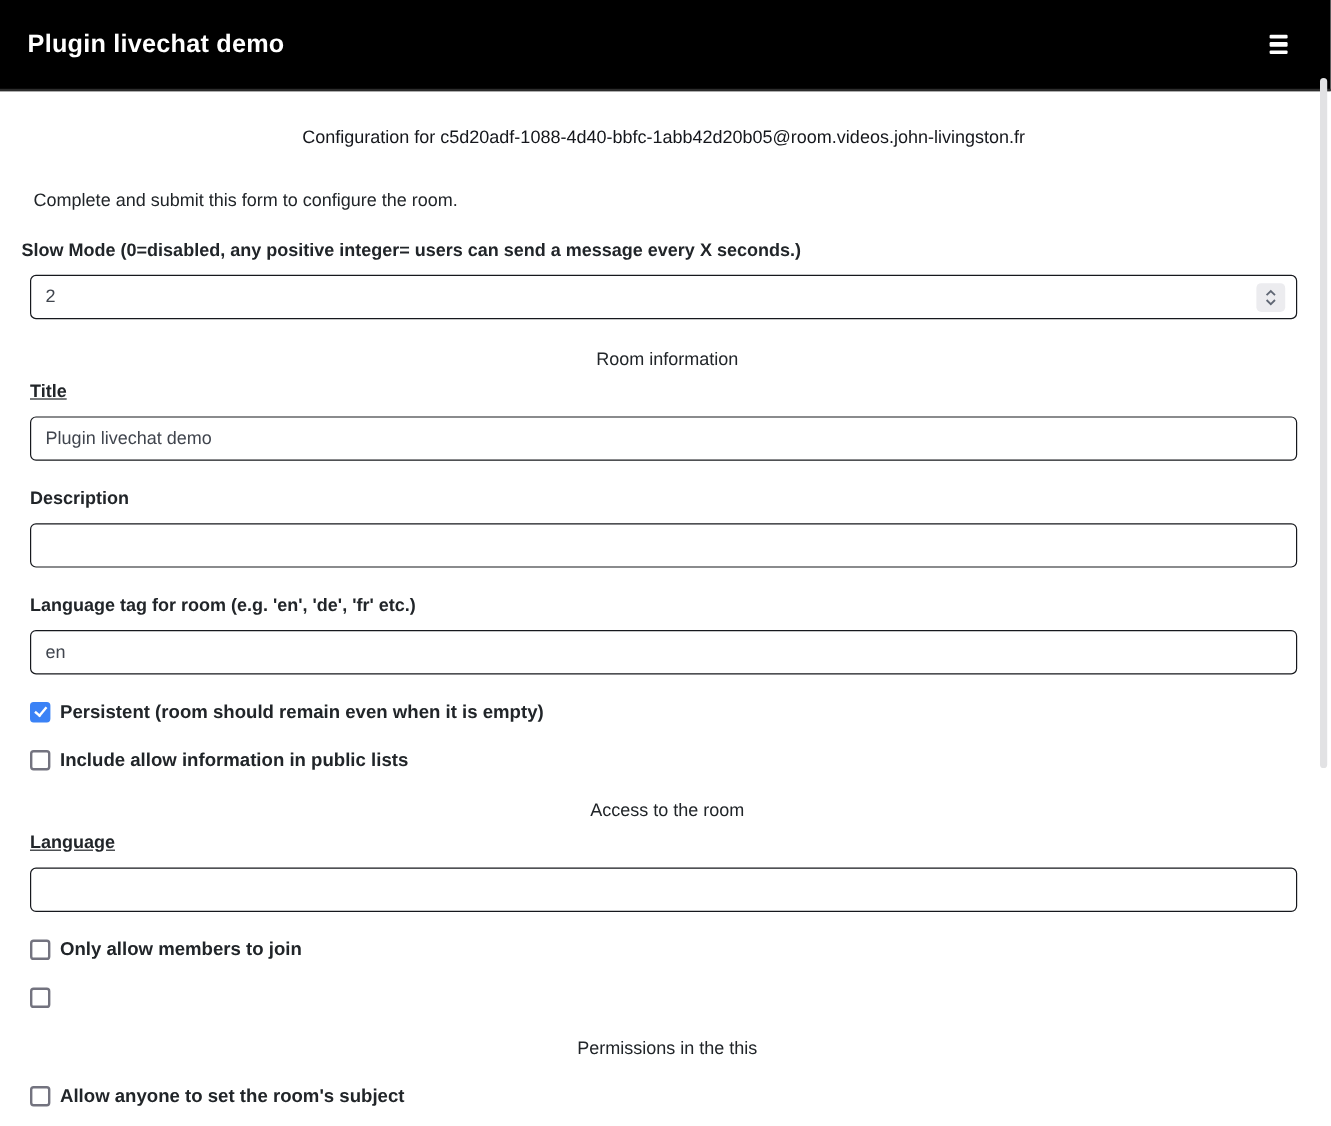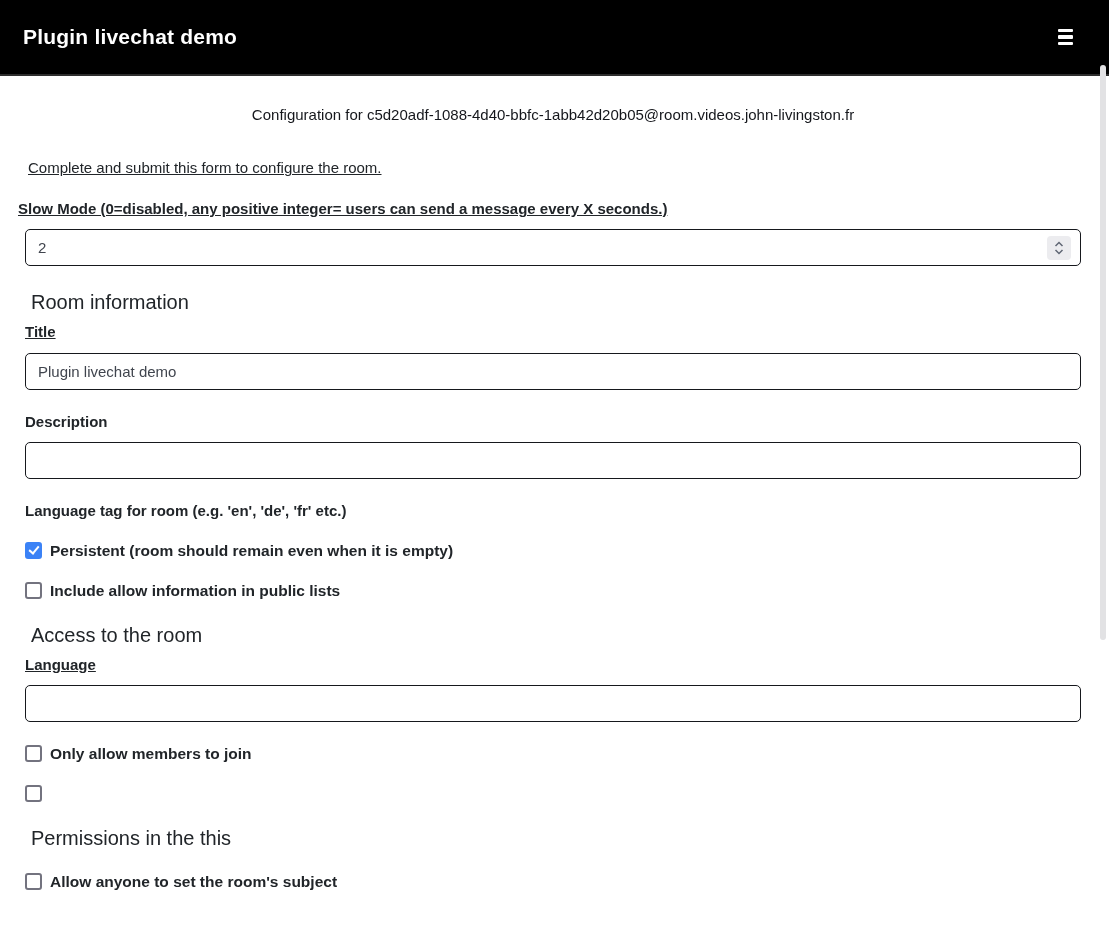--- a/index.html
+++ b/index.html
@@ -55,39 +55,39 @@
     font-size: 15px;
     font-weight: 400;
     color: #15171c;
     line-height: 1.2;
   }
   .instructions {
     margin: 35px 0 0 3px;
     font-size: 15px;
     line-height: 1.2;
     color: #212529;
-    text-decoration: underline;
   }
 
   .field-label {
     display: block;
     margin: 23px 0 12px;
     font-size: 15px;
     font-weight: 700;
     line-height: 1.15;
     color: #212529;
   }
-  .field-label.first { margin-left: -7px; text-decoration: underline; }
+  .field-label.first { margin-left: -7px; }
 
   .section-label {
     margin: 25px 0 0 6px;
-    font-size: 20px;
+    font-size: 15px;
     font-weight: 400;
     line-height: 1.15;
     color: #212529;
+    text-align: center;
   }
   .section-label + .field-label { margin-top: 9px; text-decoration: underline; }
 
   .input-wrap { position: relative; }
   .text-input {
     display: block;
     width: 100%;
     height: 37px;
     border: 1.6px solid #16181d;
     border-radius: 5px;
@@ -191,20 +191,23 @@
   <div class="input-wrap">
     <input type="text" class="text-input" value="Plugin livechat demo" style="">
   </div>
 
   <label class="field-label">Description</label>
   <div class="input-wrap">
     <input type="text" class="text-input" value="" style="">
   </div>
 
   <label class="field-label">Language tag for room (e.g. 'en', 'de', 'fr' etc.)</label>
+  <div class="input-wrap">
+    <input type="text" class="text-input" value="en" style="">
+  </div>
 
   <div class="checkbox-row">
     <input type="checkbox" class="cb" checked="" style="">
     <label class="cb-label">Persistent (room should remain even when it is empty)</label>
   </div>
 
   <div class="checkbox-row">
     <input type="checkbox" class="cb" style="">
     <label class="cb-label">Include allow information in public lists</label>
   </div>

